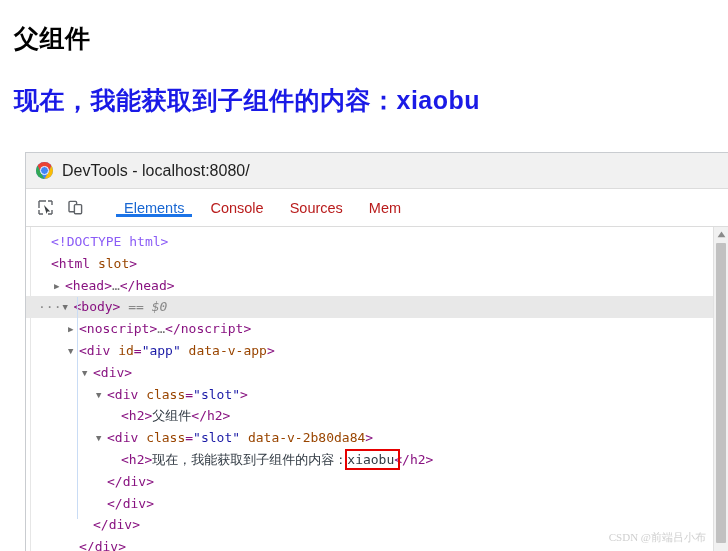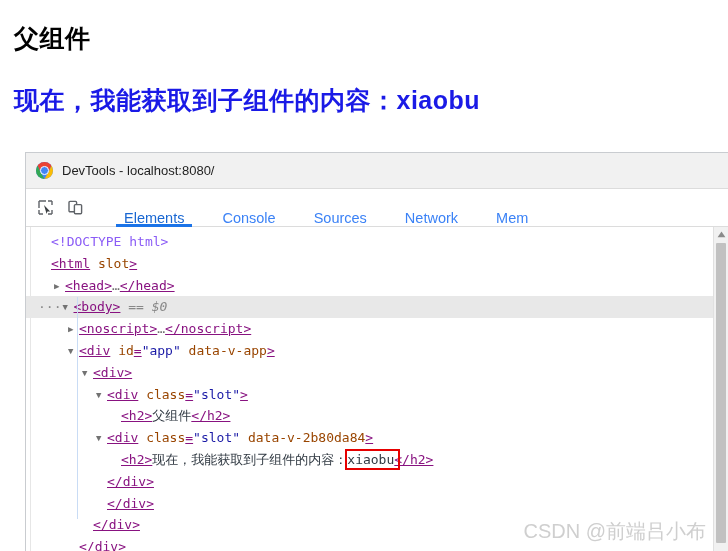--- a/index.html
+++ b/index.html
@@ -96,21 +96,21 @@
     position: absolute;
     left: 4.2px; top: 4.2px;
     width: 8.6px; height: 8.6px;
     border-radius: 50%;
     background: #4285f4;
     border: 1.4px solid #ffffff;
     box-sizing: border-box;
   }
   .dt-title-text {
     margin-left: 9px;
-    font-size: 13px;
+    font-size: 16px;
     color: #1f1f1f;
     white-space: nowrap;
   }
 
   
   .dt-tabbar {
     height: 38px;
     background: #ffffff;
     border-bottom: 1px solid #dcdcdc;
     display: flex;
@@ -128,32 +128,31 @@
     width: 22px; height: 22px;
     display: flex; align-items: center; justify-content: center;
   }
   .sep {
     width: 1px;
     background: #d0d0d0;
     margin: 9px 8px 9px 2px;
   }
   .dt-tabs {
     display: flex;
-    align-items: flex-end;
+    align-items: center;
     flex: 1 1 auto;
     min-width: 0;
-    gap: 12px;
   }
   .dt-tab {
     display: flex;
     align-items: center;
     gap: 5px;
     padding: 0 13px;
     font-size: 14.5px;
-    color: #3b82f6;
+    color: #b91c1c;
     white-space: nowrap;
     position: relative;
   }
   .dt-tab.active {
     color: #1967d2;
   }
   .dt-tab.active::after {
     content: "";
     position: absolute;
     left: 5px; right: 5px;
@@ -199,21 +198,21 @@
     display: inline-block;
     width: 11px;
     color: #727272;
     font-size: 9px;
     transform: translateY(-1px);
   }
   .tw.closed::before { content: "\25B6"; }
   .tw.open::before   { content: "\25BC"; }
   .tw.blank::before  { content: ""; }
 
-  .tag   { color: #881280; text-decoration: underline; }
+  .tag   { color: #881280; }
   .attr  { color: #994500; }
   .val   { color: #1a1aa6; }
   .txt   { color: #303942; }
   .doct  { color: #8b5cf6; }
   .dollr { color: #888888; font-style: italic; }
   .ellip { color: #727272; }
 
   
   .indent-guide {
     position: absolute;
@@ -265,24 +264,24 @@
     height: 300px;
     background: #c1c1c1;
     border-radius: 1px;
   }
 
   
   .watermark {
     position: absolute;
     right: 22px;
     bottom: 6px;
-    font-size: 20px;
+    font-size: 11px;
     color: #cfcfcf;
     white-space: nowrap;
-    font-family: Liberation Sans, sans-serif;
+    font-family: Liberation Serif, serif;
   }
 </style>
 </head>
 <body>
 
 <div id="app-preview">
   <div class="h-parent">父组件</div>
   <div class="h-child">现在，我能获取到子组件的内容：xiaobu</div>
 </div>
 
@@ -317,23 +316,20 @@
     <div class="dt-tabs">
 
     <div class="dt-tab active">
           <span>Elements</span>
         </div>
         <div class="dt-tab">
           <span>Console</span>
         </div>
         <div class="dt-tab">
           <span>Sources</span>
-        </div>
-        <div class="dt-tab">
-          <span>Network</span>
         </div>
         <div class="dt-tab">
           <span>Mem</span>
         </div>
       </div>
   </div>
 
   <div class="dt-body">
     <div class="pane-gutter"></div>
     <div class="dom-tree" id="dom-tree">

